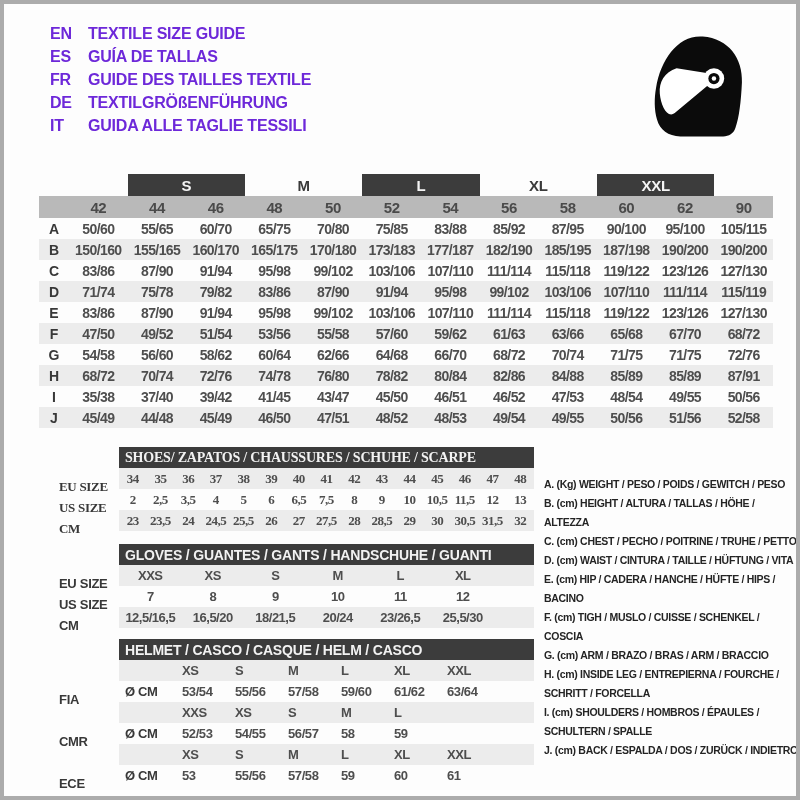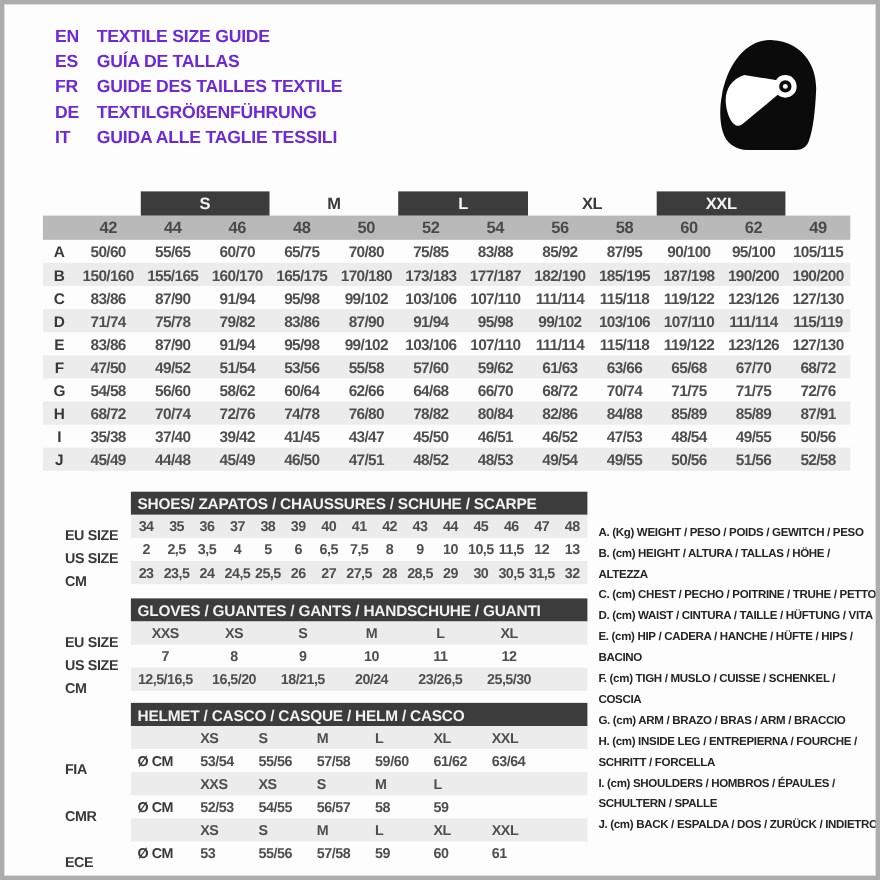--- a/index.html
+++ b/index.html
@@ -21,21 +21,21 @@
   .size-group{display:flex;align-items:center;justify-content:center;font-size:15px;color:#3a3a3a;letter-spacing:-0.3px;}
   .size-group.boxed{background:#3c3c3c;color:#f4f4f4;}
   .band{height:22px;background:#b9b9b9;}
   .band-cell{display:flex;align-items:center;justify-content:center;font-size:15px;color:#4a4a4a;letter-spacing:-0.4px;}
   .t-row{height:21px;}
   .t-row.stripe{background:#ececec;}
   .t-letter{display:flex;align-items:center;justify-content:center;font-size:14px;color:#383838;}
   .t-cell{display:flex;align-items:center;justify-content:center;font-size:14px;color:#4e4e4e;letter-spacing:-0.6px;}
   
   .sec{position:absolute;left:35px;width:495px;}
-  .sec-shoes{top:443px;}
+  .sec-shoes{top:443px;font-family:Liberation Serif, serif;}
   .sec-gloves{top:540px;}
   .sec-helmet{top:635px;}
   .bar{height:21px;margin-left:80px;background:#3c3c3c;color:#f2f2f2;font-size:14px;
        display:flex;align-items:center;padding-left:6px;letter-spacing:-0.2px;box-sizing:border-box;}
   .s-row{display:flex;height:21px;}
   .s-label{width:80px;display:flex;align-items:center;padding-left:20px;box-sizing:border-box;
            font-size:13px;color:#383838;letter-spacing:-0.3px;margin-top:16px;}
   .s-grid{flex:1;display:grid;box-sizing:border-box;}
   .s-grid.gray{background:#ececec;}
   .cols15{grid-template-columns:repeat(15,1fr);}
@@ -102,21 +102,21 @@
         <div class="band-cell">44</div>
         <div class="band-cell">46</div>
         <div class="band-cell">48</div>
         <div class="band-cell">50</div>
         <div class="band-cell">52</div>
         <div class="band-cell">54</div>
         <div class="band-cell">56</div>
         <div class="band-cell">58</div>
         <div class="band-cell">60</div>
         <div class="band-cell">62</div>
-        <div class="band-cell">49</div>
+        <div class="band-cell">90</div>
       </div>
     <div>
         <div class="grid13 t-row">
           <div class="t-letter">A</div>
           <div class="t-cell">50/60</div>
           <div class="t-cell">55/65</div>
           <div class="t-cell">60/70</div>
           <div class="t-cell">65/75</div>
           <div class="t-cell">70/80</div>
           <div class="t-cell">75/85</div>

